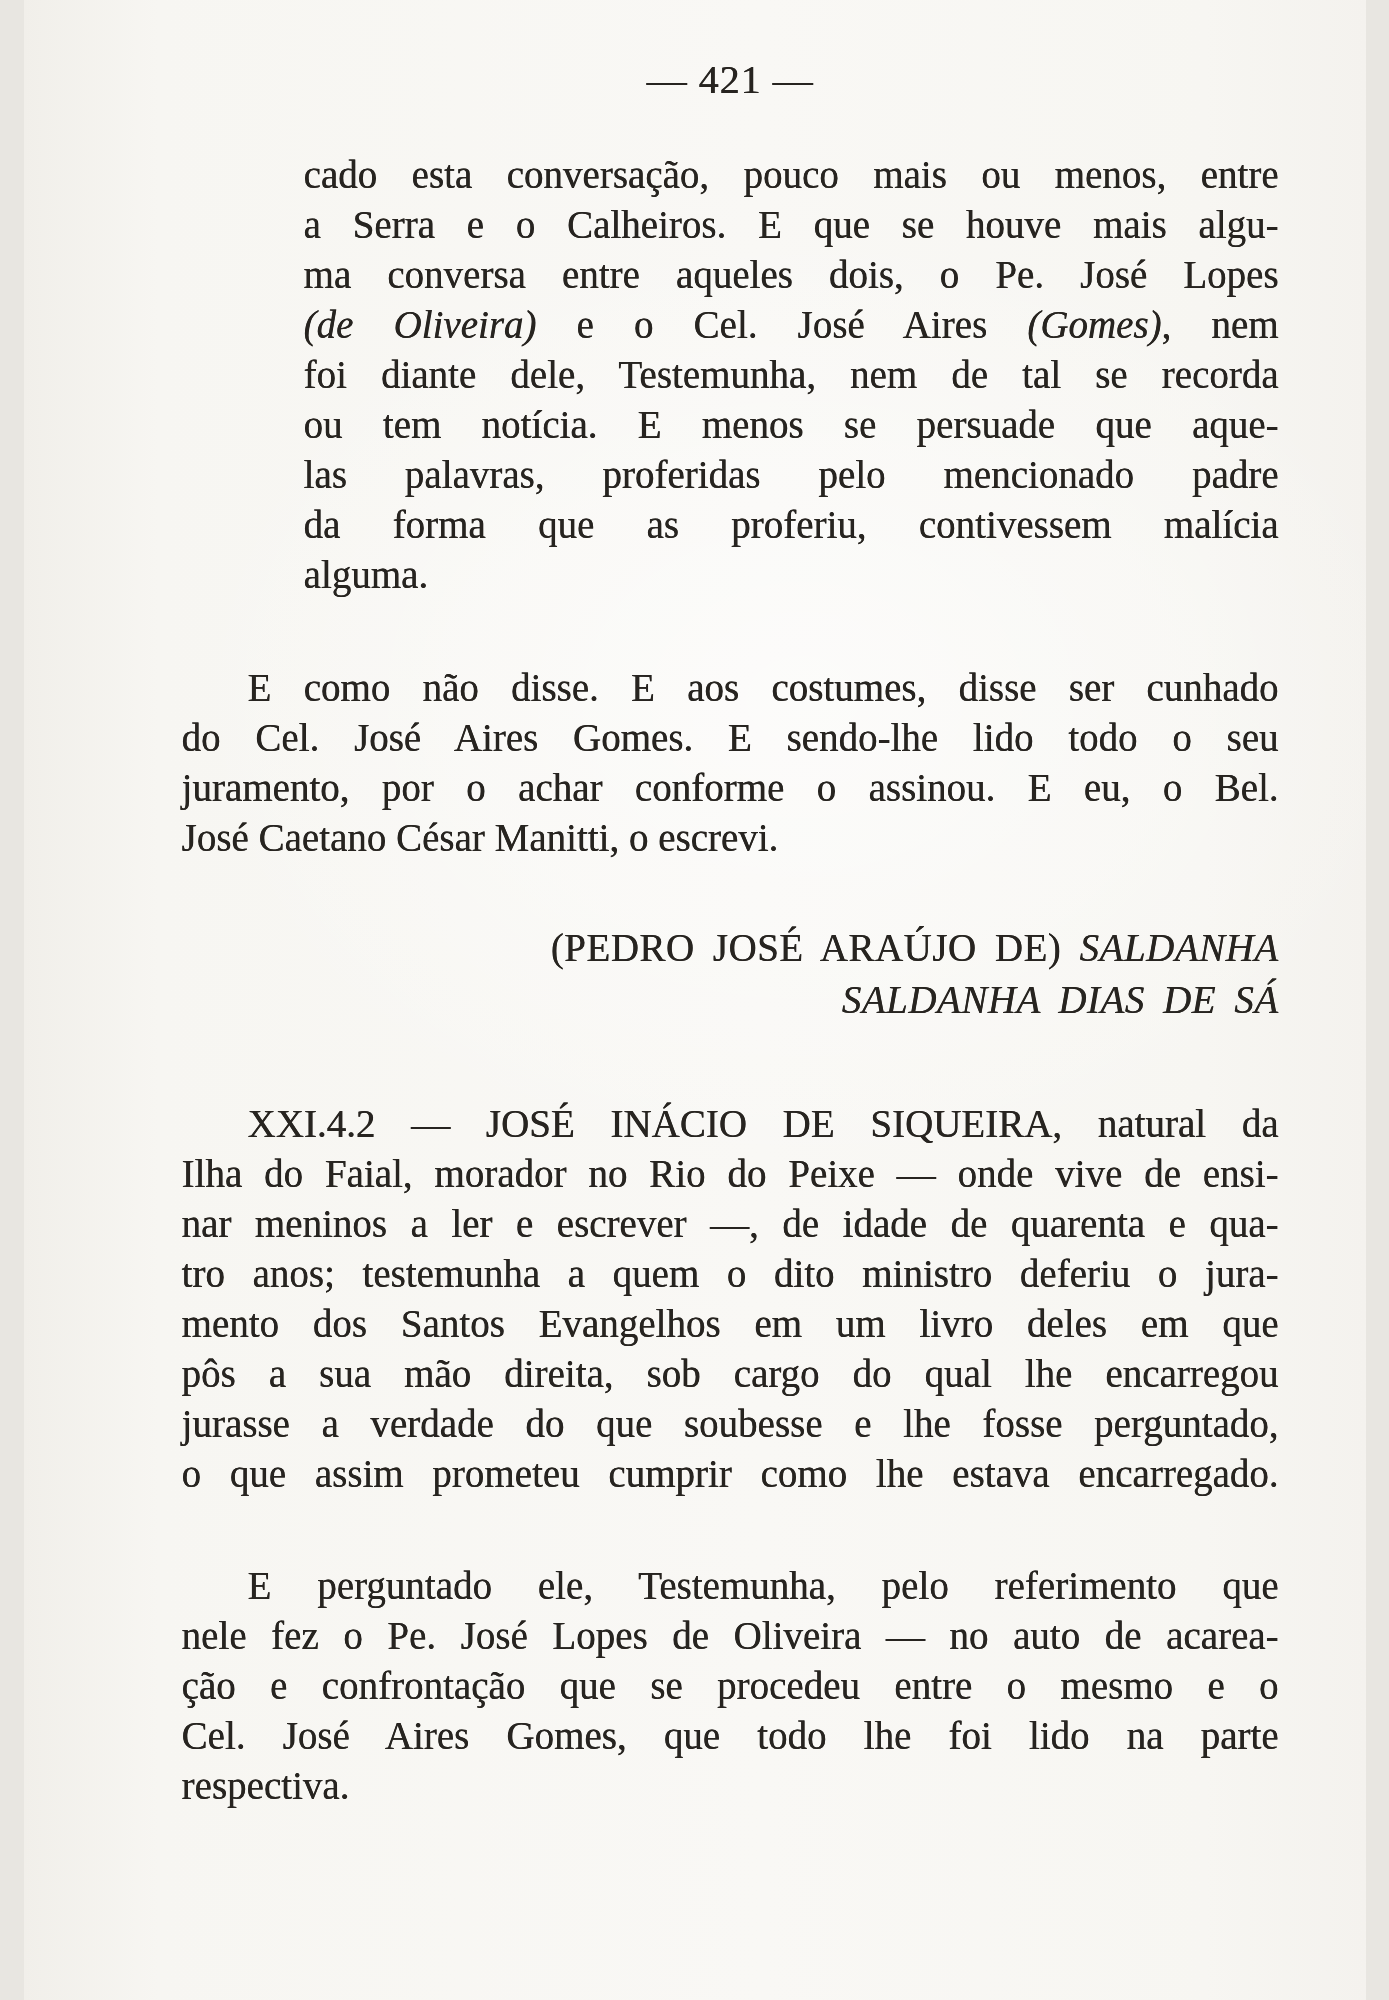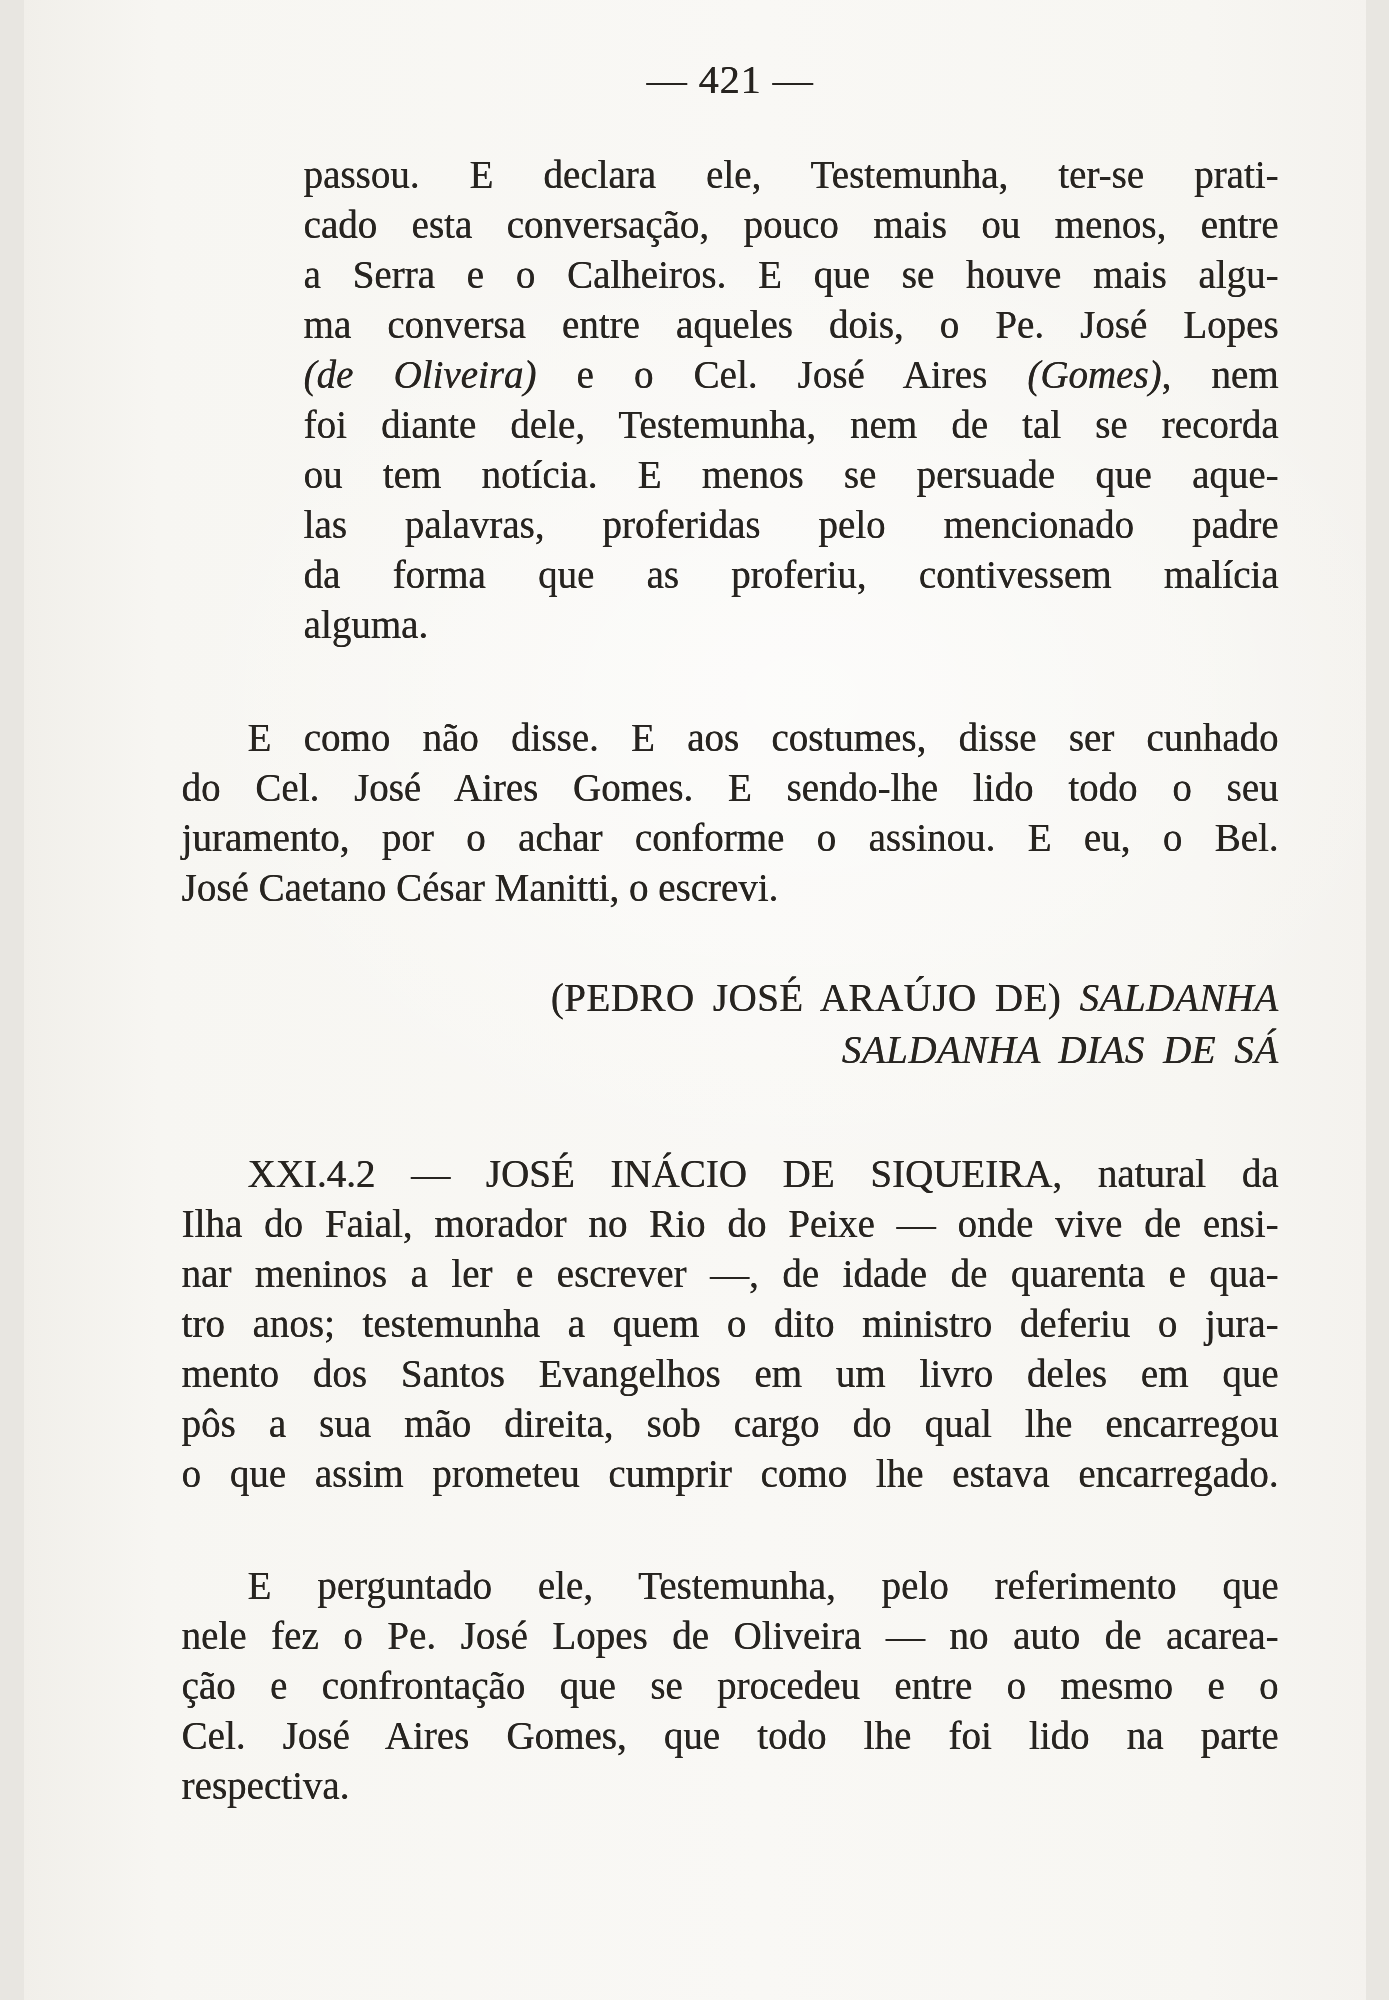--- a/index.html
+++ b/index.html
@@ -61,21 +61,20 @@
 </head>
 <body>
 
 <div id="page">
 
   <div id="page-number">— 421 —</div>
 
   <div id="column">
 
     <div id="block-quote" class="para">
-        <div class="line just"><span class="rg">passou. E declara ele, Testemunha, ter-se prati-</span></div>
         <div class="line just"><span class="rg">cado esta conversação, pouco mais ou menos, entre</span></div>
         <div class="line just"><span class="rg">a Serra e o Calheiros. E que se houve mais algu-</span></div>
         <div class="line just"><span class="rg">ma conversa entre aqueles dois, o Pe. José Lopes</span></div>
         <div class="line just"><span class="it">(de Oliveira)</span><span class="rg"> e o Cel. José Aires </span><span class="it">(Gomes)</span><span class="rg">, nem</span></div>
         <div class="line just"><span class="rg">foi diante dele, Testemunha, nem de tal se recorda</span></div>
         <div class="line just"><span class="rg">ou tem notícia. E menos se persuade que aque-</span></div>
         <div class="line just"><span class="rg">las palavras, proferidas pelo mencionado padre</span></div>
         <div class="line just"><span class="rg">da forma que as proferiu, contivessem malícia</span></div>
         <div class="line"><span class="rg">alguma.</span></div>
       </div>
@@ -92,20 +91,21 @@
         <div class="line"><span class="it">SALDANHA DIAS DE SÁ</span></div>
       </div>
 
     <div id="para-siqueira" class="para">
         <div class="line just ind"><span class="rg">XXI.4.2 — JOSÉ INÁCIO DE SIQUEIRA, natural da</span></div>
         <div class="line just"><span class="rg">Ilha do Faial, morador no Rio do Peixe — onde vive de ensi-</span></div>
         <div class="line just"><span class="rg">nar meninos a ler e escrever —, de idade de quarenta e qua-</span></div>
         <div class="line just"><span class="rg">tro anos; testemunha a quem o dito ministro deferiu o jura-</span></div>
         <div class="line just"><span class="rg">mento dos Santos Evangelhos em um livro deles em que</span></div>
         <div class="line just"><span class="rg">pôs a sua mão direita, sob cargo do qual lhe encarregou</span></div>
+        <div class="line just"><span class="rg">jurasse a verdade do que soubesse e lhe fosse perguntado,</span></div>
         <div class="line just"><span class="rg">o que assim prometeu cumprir como lhe estava encarregado.</span></div>
       </div>
 
     <div id="para-perguntado" class="para">
         <div class="line just ind"><span class="rg">E perguntado ele, Testemunha, pelo referimento que</span></div>
         <div class="line just"><span class="rg">nele fez o Pe. José Lopes de Oliveira — no auto de acarea-</span></div>
         <div class="line just"><span class="rg">ção e confrontação que se procedeu entre o mesmo e o</span></div>
         <div class="line just"><span class="rg">Cel. José Aires Gomes, que todo lhe foi lido na parte</span></div>
         <div class="line"><span class="rg">respectiva.</span></div>
       </div>

